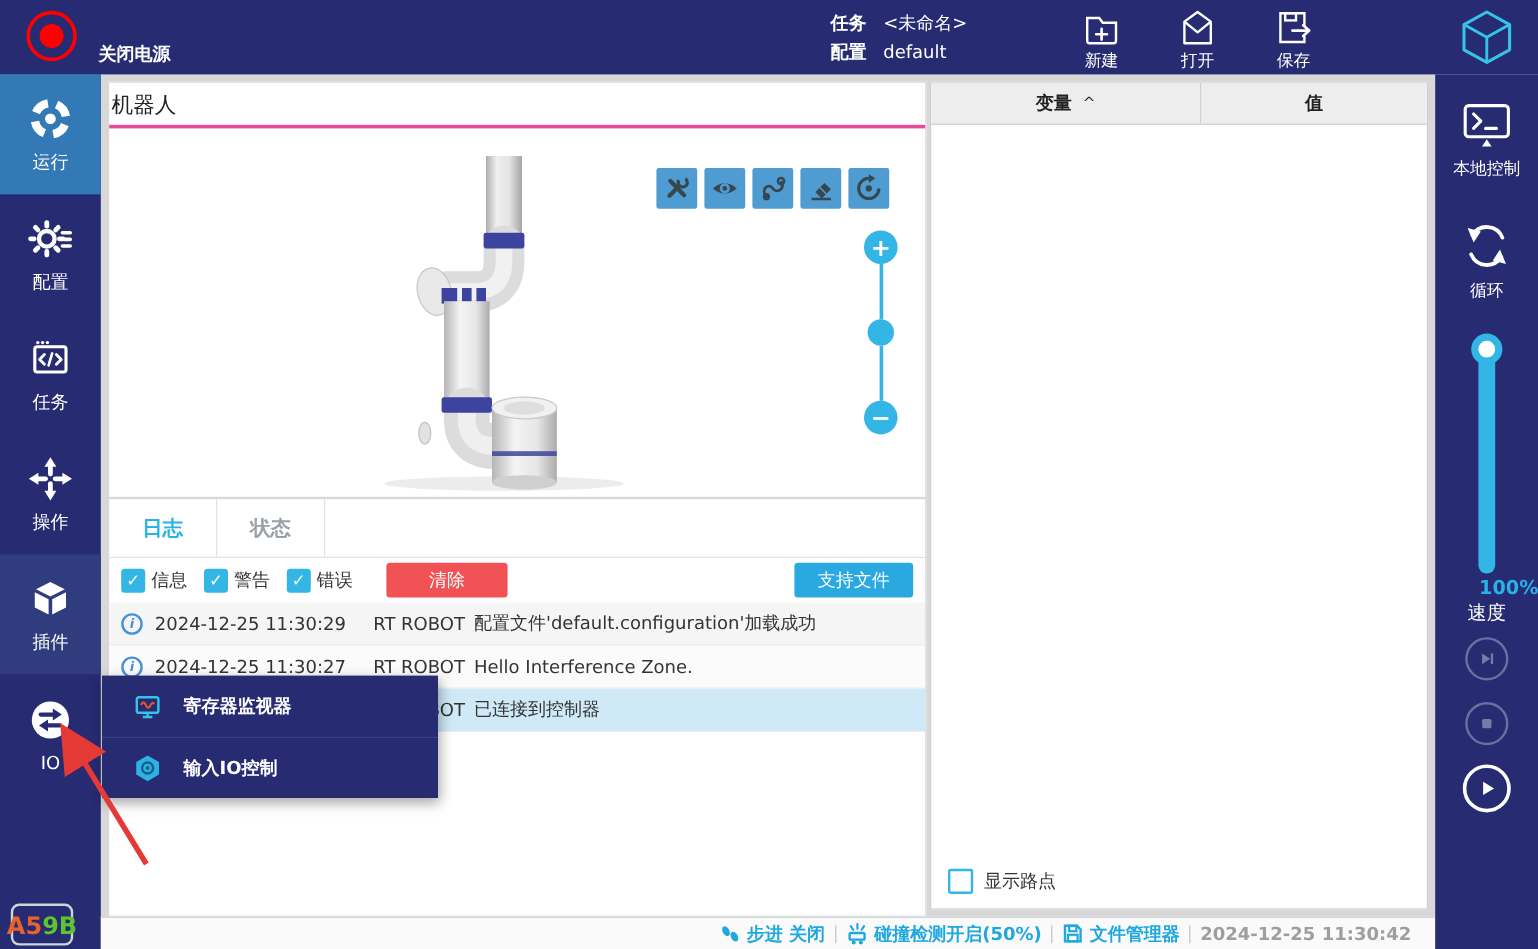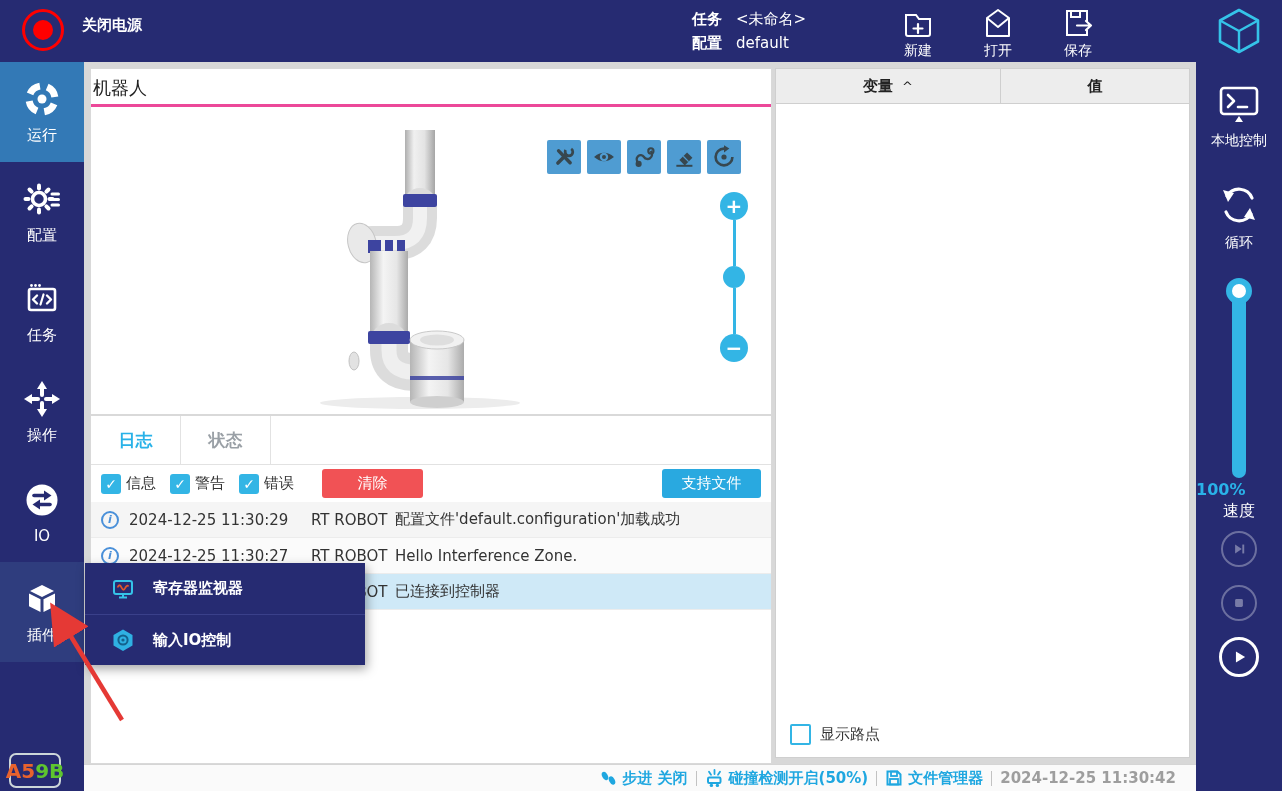--- a/index.html
+++ b/index.html
@@ -8,21 +8,21 @@
     position:relative; overflow:hidden; background:#d8d8d8;
     font-family:"DejaVu Sans","Liberation Sans",sans-serif; color:#333;
   }
   svg { display:block; }
 
   
   .topbar { position:absolute; left:0; top:0; width:1282px; height:62px; background:#262b72; }
   .power-btn { position:absolute; left:22px; top:9px; width:42px; height:42px; border-radius:50%;
     border:3px solid #ff0000; display:flex; align-items:center; justify-content:center; cursor:pointer; }
   .power-dot { width:20px; height:20px; border-radius:50%; background:#ff0000; }
-  .power-label { position:absolute; left:82px; top:16px; color:#fff; font-size:15px; font-weight:bold; }
+  .power-label { position:absolute; left:82px; top:36px; color:#fff; font-size:15px; font-weight:bold; }
   .task-info { position:absolute; left:692px; top:7px; color:#fff; font-size:15px; }
   .task-info .row { height:24px; line-height:24px; display:flex; }
   .task-info .k { font-weight:bold; width:36px; margin-right:8px; }
   .tb-action { position:absolute; top:5px; width:46px; text-align:center; color:#fff; cursor:pointer; }
   .tb-action .lbl { font-size:14px; margin-top:1px; display:block; }
   .tb-action svg { margin:0 auto; }
   .brand { position:absolute; left:1213px; top:5px; }
 
   
   .sidebar-left { position:absolute; left:0; top:62px; width:84px; height:729px; background:#262b72; }
@@ -109,21 +109,21 @@
 
   
   .sidebar-right { position:absolute; left:1196px; top:62px; width:86px; height:729px; background:#262b72; color:#fff; }
   .rs-block { position:absolute; left:0; width:86px; text-align:center; cursor:pointer; }
   .rs-block svg { margin:0 auto; }
   .rs-label { font-size:14px; margin-top:6px; }
   .speed-track { position:absolute; left:36px; top:222px; width:14px; height:194px; background:#33b5e5;
     border-radius:8px; cursor:pointer; }
   .speed-handle { position:absolute; left:30px; top:216px; width:26px; height:26px; border-radius:50%;
     background:#fff; border:6px solid #33b5e5; cursor:grab; }
-  .speed-pct { position:absolute; top:418px; width:86px; text-align:left; color:#29b2e8; font-weight:bold; font-size:16px; }
+  .speed-pct { position:absolute; top:418px; width:86px; text-align:right; color:#29b2e8; font-weight:bold; font-size:16px; }
   .speed-lbl { position:absolute; top:439px; width:86px; text-align:center; font-size:16px; }
   .pb { position:absolute; left:25px; width:36px; height:36px; border-radius:50%;
     border:2px solid rgba(255,255,255,.32); display:flex; align-items:center; justify-content:center; cursor:pointer; }
   .pb.play { left:23px; width:40px; height:40px; border:3px solid #fff; }
 </style>
 </head>
 <body>
 
 <div class="topbar">
   <div class="power-btn">
@@ -224,41 +224,41 @@
       </g>
       <g fill="#fff">
         <polygon points="20,2 25,10 15,10"></polygon>
           <polygon points="20,38 25,30 15,30"></polygon>
         <polygon points="2,20 10,15 10,25"></polygon>
           <polygon points="38,20 30,15 30,25"></polygon>
       </g>
     </svg>
     <span>操作</span>
   </div>
+  <div class="side-item highlight">
+    <svg width="40" height="40" viewBox="0 0 40 40">
+      <polygon points="20,6 32,12 20,18 8,12" fill="#fff"></polygon>
+      <polygon points="7,14.5 18.5,20.3 18.5,33 7,27.2" fill="#fff"></polygon>
+      <polygon points="33,14.5 21.5,20.3 21.5,33 33,27.2" fill="#fff"></polygon>
+    </svg>
+    <span>插件</span>
+  </div>
   <div class="side-item">
     <svg width="40" height="40" viewBox="0 0 40 40">
       <circle cx="20" cy="20" r="15.5" fill="#fff"></circle>
       <g stroke="#262b72" stroke-width="3.6" fill="none" stroke-linecap="round">
         <path d="M12,15.5 h11"></path>
           <path d="M28,24.5 h-11"></path>
       </g>
       <g fill="#262b72">
         <polygon points="29.5,15.5 22,10.5 22,20.5"></polygon>
           <polygon points="10.5,24.5 18,19.5 18,29.5"></polygon>
       </g>
     </svg>
     <span>IO</span>
-  </div>
-  <div class="side-item highlight">
-    <svg width="40" height="40" viewBox="0 0 40 40">
-      <polygon points="20,6 32,12 20,18 8,12" fill="#fff"></polygon>
-      <polygon points="7,14.5 18.5,20.3 18.5,33 7,27.2" fill="#fff"></polygon>
-      <polygon points="33,14.5 21.5,20.3 21.5,33 33,27.2" fill="#fff"></polygon>
-    </svg>
-    <span>插件</span>
   </div>
   <div class="side-badge">
     <span class="badge-a5">A5</span>
       <span class="badge-9b">9B</span>
   </div>
 </div>
 
 <div class="robot-panel">
   <div class="robot-header">机器人</div>
   <div class="viewport">

